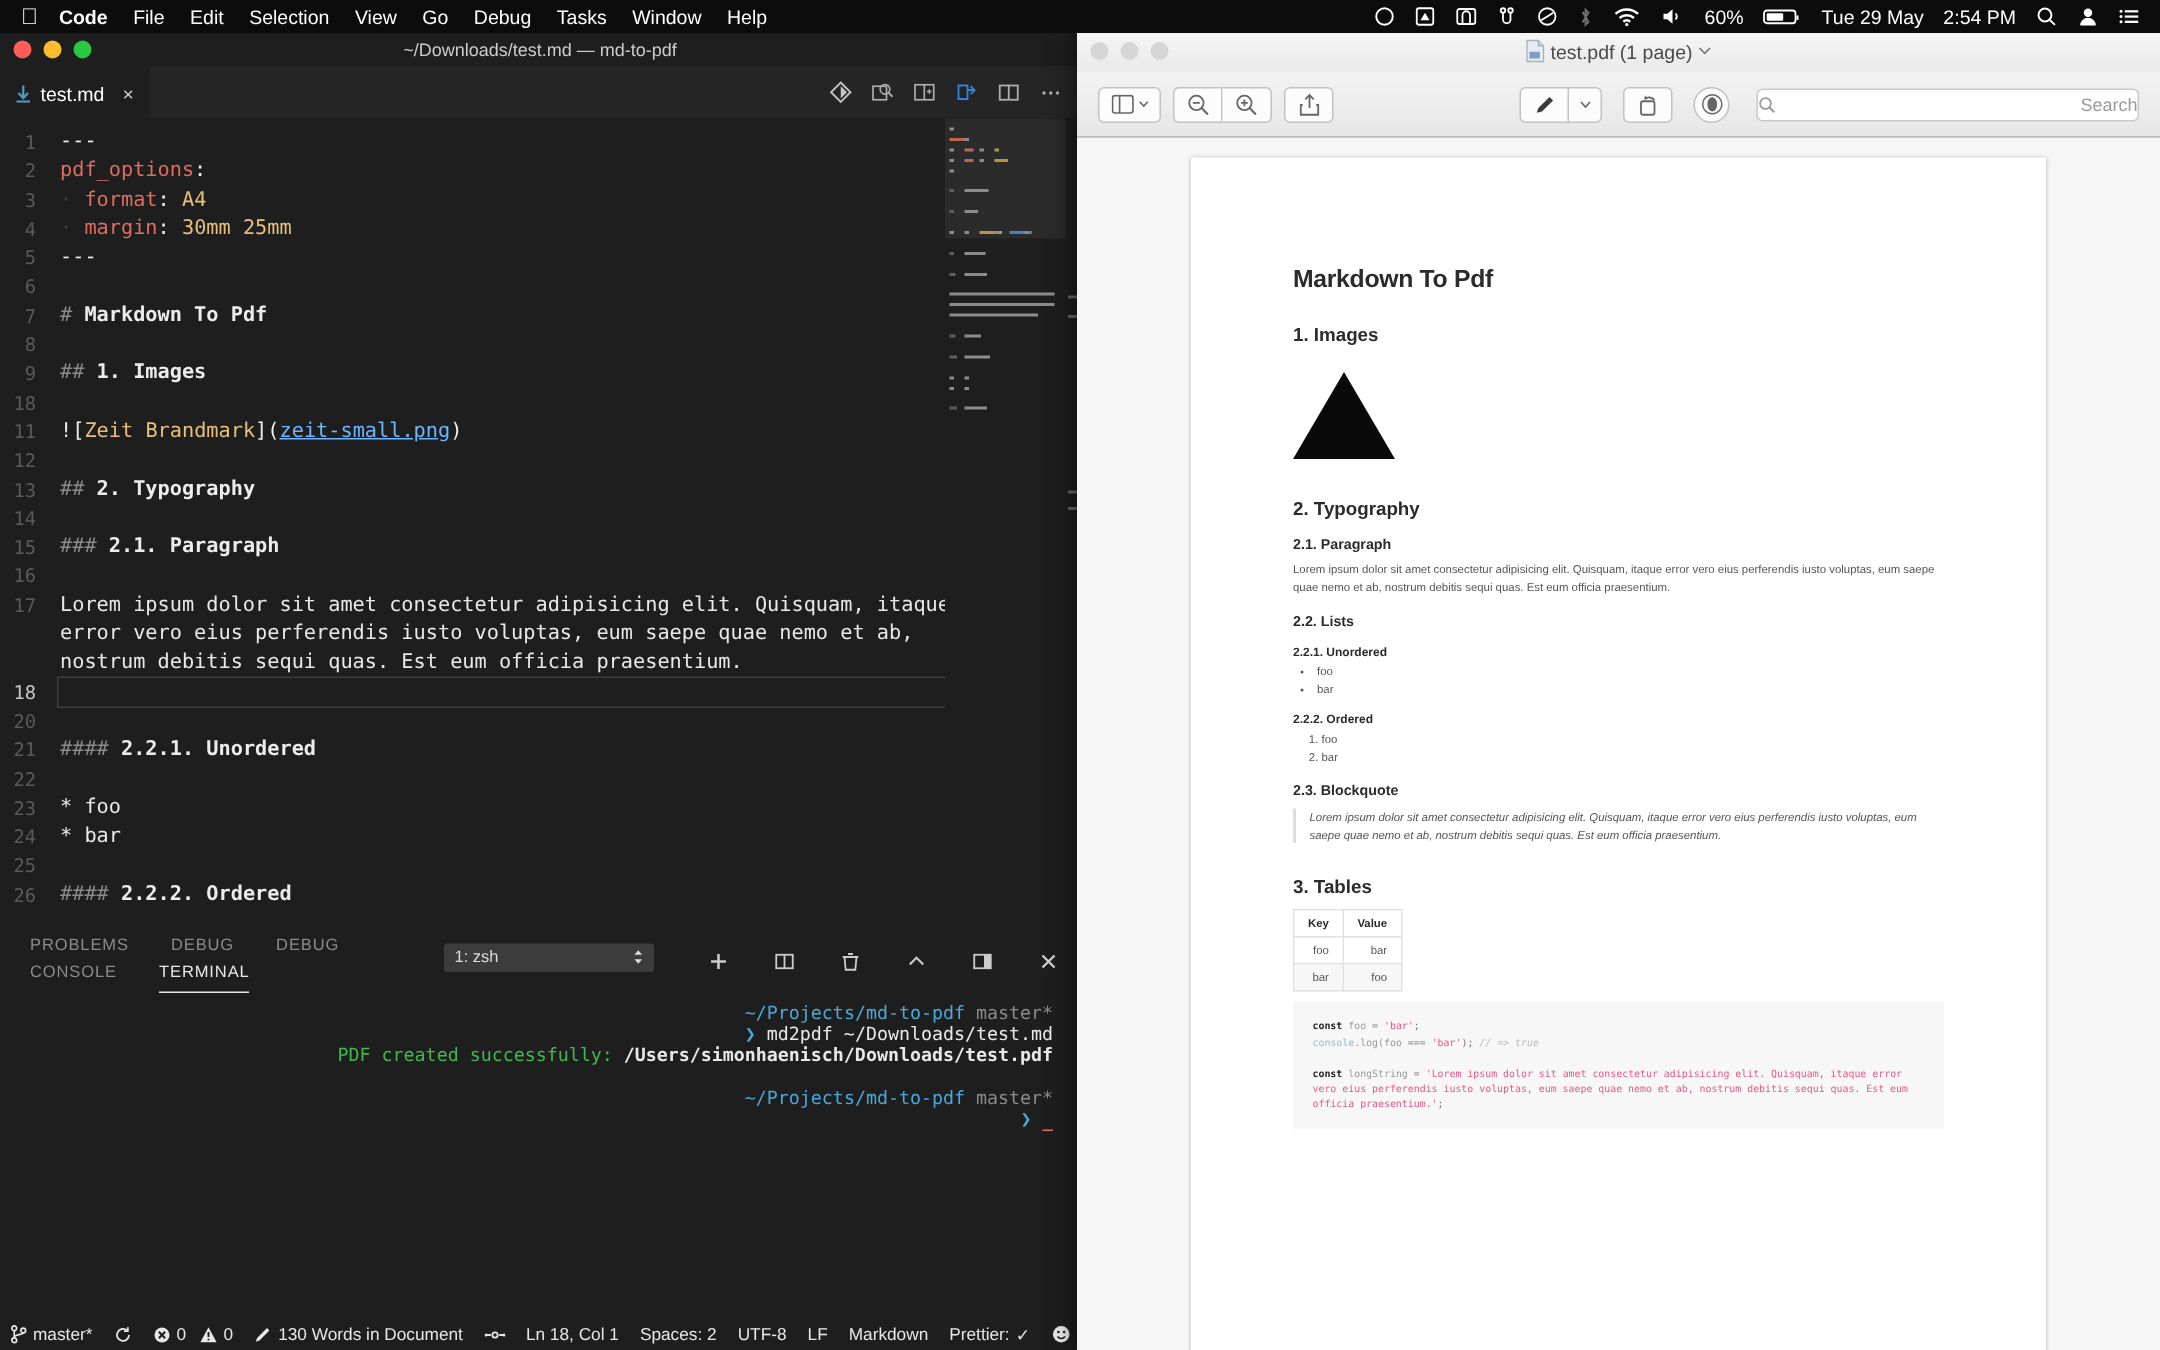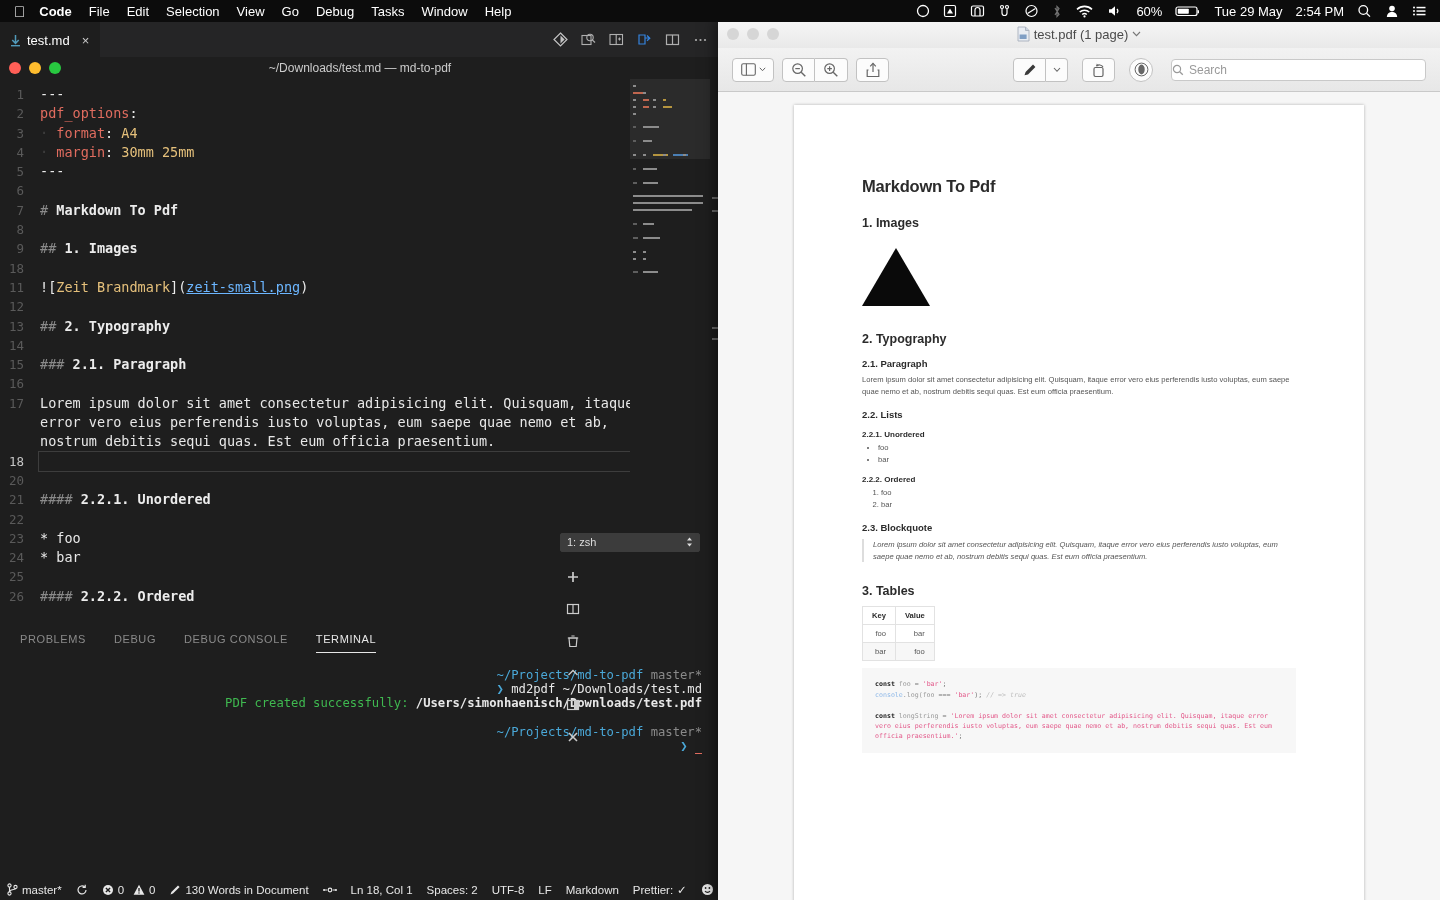--- a/index.html
+++ b/index.html
@@ -84,21 +84,21 @@
   .mrow { position:absolute; height:2px; }
   #ovruler { position:absolute; right:0; top:0; width:10px; height:100%; background:#1e1e1e; }
   .ovmark { position:absolute; left:2px; width:6px; height:2px; }
 
   
   #panel { height:262px; background:#1e1e1e; display:flex; flex-direction:column; }
   #panel-tabs { height:28px; display:flex; align-items:center; padding-left:20px; position:relative; }
   .ptab { font-size:11px; letter-spacing:.6px; color:#8a8a8a; margin-right:28px; padding-bottom:2px; position:relative; }
   .ptab.active { color:#e7e7e7; }
   .ptab.active::after { content:""; position:absolute; left:0; right:0; bottom:-6px; height:1px; background:#e7e7e7; }
-  #panel-actions { margin-left:auto; display:flex; align-items:flex-start; gap:18px; padding-right:8px;flex-direction:column; }
+  #panel-actions { margin-left:auto; display:flex; align-items:flex-end; gap:18px; padding-right:8px; }
   #term-select {
     width:140px; height:19px; background:#3c3c3c; border:1px solid #3c3c3c; color:#ddd;
     font-size:11px; padding:0 6px; display:flex; align-items:center; justify-content:space-between;
     margin-right:12px; border-radius:2px;
   }
   #panel-actions .pic { width:26px; display:flex; align-items:center; justify-content:center; color:#ccc; }
   #terminal {
     flex:1; padding:16px 18px 0 18px;
     font-family:"DejaVu Sans Mono", monospace; font-size:12.2px; line-height:14.2px;
     color:#ddd; white-space:pre;text-align:right;
@@ -142,21 +142,21 @@
   .tbtn {
     height:24px; min-width:33px; background:#fcfcfc; border:1px solid #c2c2c2; border-radius:4px;
     display:flex; align-items:center; justify-content:center; gap:3px; color:#555;
   }
   .tgroup { display:flex; }
   .tgroup .tbtn { border-radius:0; border-left-width:0; }
   .tgroup .tbtn:first-child { border-radius:4px 0 0 4px; border-left-width:1px; }
   .tgroup .tbtn:last-child { border-radius:0 4px 4px 0; }
   #pv-search {
     width:255px; height:22px; background:#fff; border:1px solid #c9c9c9; border-radius:4px;
-    display:flex; align-items:center; justify-content:flex-start; gap:5px; color:#9a9a9a; font-size:12px;
+    display:flex; align-items:center; justify-content:space-between; gap:5px; color:#9a9a9a; font-size:12px;
   }
   #pv-canvas { height:808px; background:#f6f6f6; display:flex; justify-content:center; padding-top:13px; }
   #page {
     width:570px; height:808px; background:#fff; box-shadow:0 0 3px rgba(0,0,0,.28);
     padding:72px 68px; font-family:"Liberation Sans", sans-serif; color:#2b2b2b; overflow:hidden;
   }
   #page h1 { font-size:16.5px; font-weight:bold; margin-bottom:20px; letter-spacing:-.2px; }
   #page h2 { font-size:12.5px; font-weight:bold; margin:22px 0 8px; }
   #page h2.first { margin-top:0; }
   #page h3 { font-size:9.5px; font-weight:bold; margin:12px 0 5px; }
@@ -272,20 +272,29 @@
           <rect x="4.5" y="6.3" width="9" height="1.5" fill="#fff"></rect>
         <circle cx="2" cy="10.5" r="1" fill="#fff"></circle>
           <rect x="4.5" y="9.8" width="9" height="1.5" fill="#fff"></rect>
       </svg>
     </span>
   </span>
 </div>
 
 <div id="vscode">
 
+  <div id="vs-titlebar">
+    <div class="traffic">
+      <span class="tl r"></span>
+      <span class="tl y"></span>
+      <span class="tl g"></span>
+    </div>
+    <div id="vs-title">~/Downloads/test.md — md-to-pdf</div>
+  </div>
+
   <div id="vs-tabs">
     <div class="tab">
       <span class="md-ico">
         <svg width="11" height="13" viewBox="0 0 11 13">
             <path d="M5.5 1 V9 M2.3 6 L5.5 9.4 L8.7 6" stroke="#519aba" stroke-width="1.5" fill="none"></path>
             <rect x="1" y="11" width="9" height="1.4" fill="#519aba"></rect>
           </svg>
       </span>
       <span>test.md</span>
       <span class="close">×</span>
@@ -324,29 +333,20 @@
           </svg>
       </span>
       <span class="ic">
         <svg width="15" height="15" viewBox="0 0 15 15">
             <circle cx="3" cy="8" r="1.1" fill="#c8c8c8"></circle>
             <circle cx="7.5" cy="8" r="1.1" fill="#c8c8c8"></circle>
             <circle cx="12" cy="8" r="1.1" fill="#c8c8c8"></circle>
           </svg>
       </span>
     </div>
-  </div>
-
-  <div id="vs-titlebar">
-    <div class="traffic">
-      <span class="tl r"></span>
-      <span class="tl y"></span>
-      <span class="tl g"></span>
-    </div>
-    <div id="vs-title">~/Downloads/test.md — md-to-pdf</div>
   </div>
 
   <div id="vs-editor">
     <div id="code-area">
         <div class="cl"><span class="ln">1</span><span class="ct"><span class="c-hr">---</span></span></div>
         <div class="cl"><span class="ln">2</span><span class="ct"><span class="c-key">pdf_options</span><span class="c-punc">:</span></span></div>
         <div class="cl"><span class="ln">3</span><span class="ct"><span class="c-indent">· </span><span class="c-key">format</span><span class="c-punc">: </span><span class="c-str">A4</span></span></div>
         <div class="cl"><span class="ln">4</span><span class="ct"><span class="c-indent">· </span><span class="c-key">margin</span><span class="c-punc">: </span><span class="c-str">30mm 25mm</span></span></div>
         <div class="cl"><span class="ln">5</span><span class="ct"><span class="c-hr">---</span></span></div>
         <div class="cl"><span class="ln">6</span><span class="ct"></span></div>

